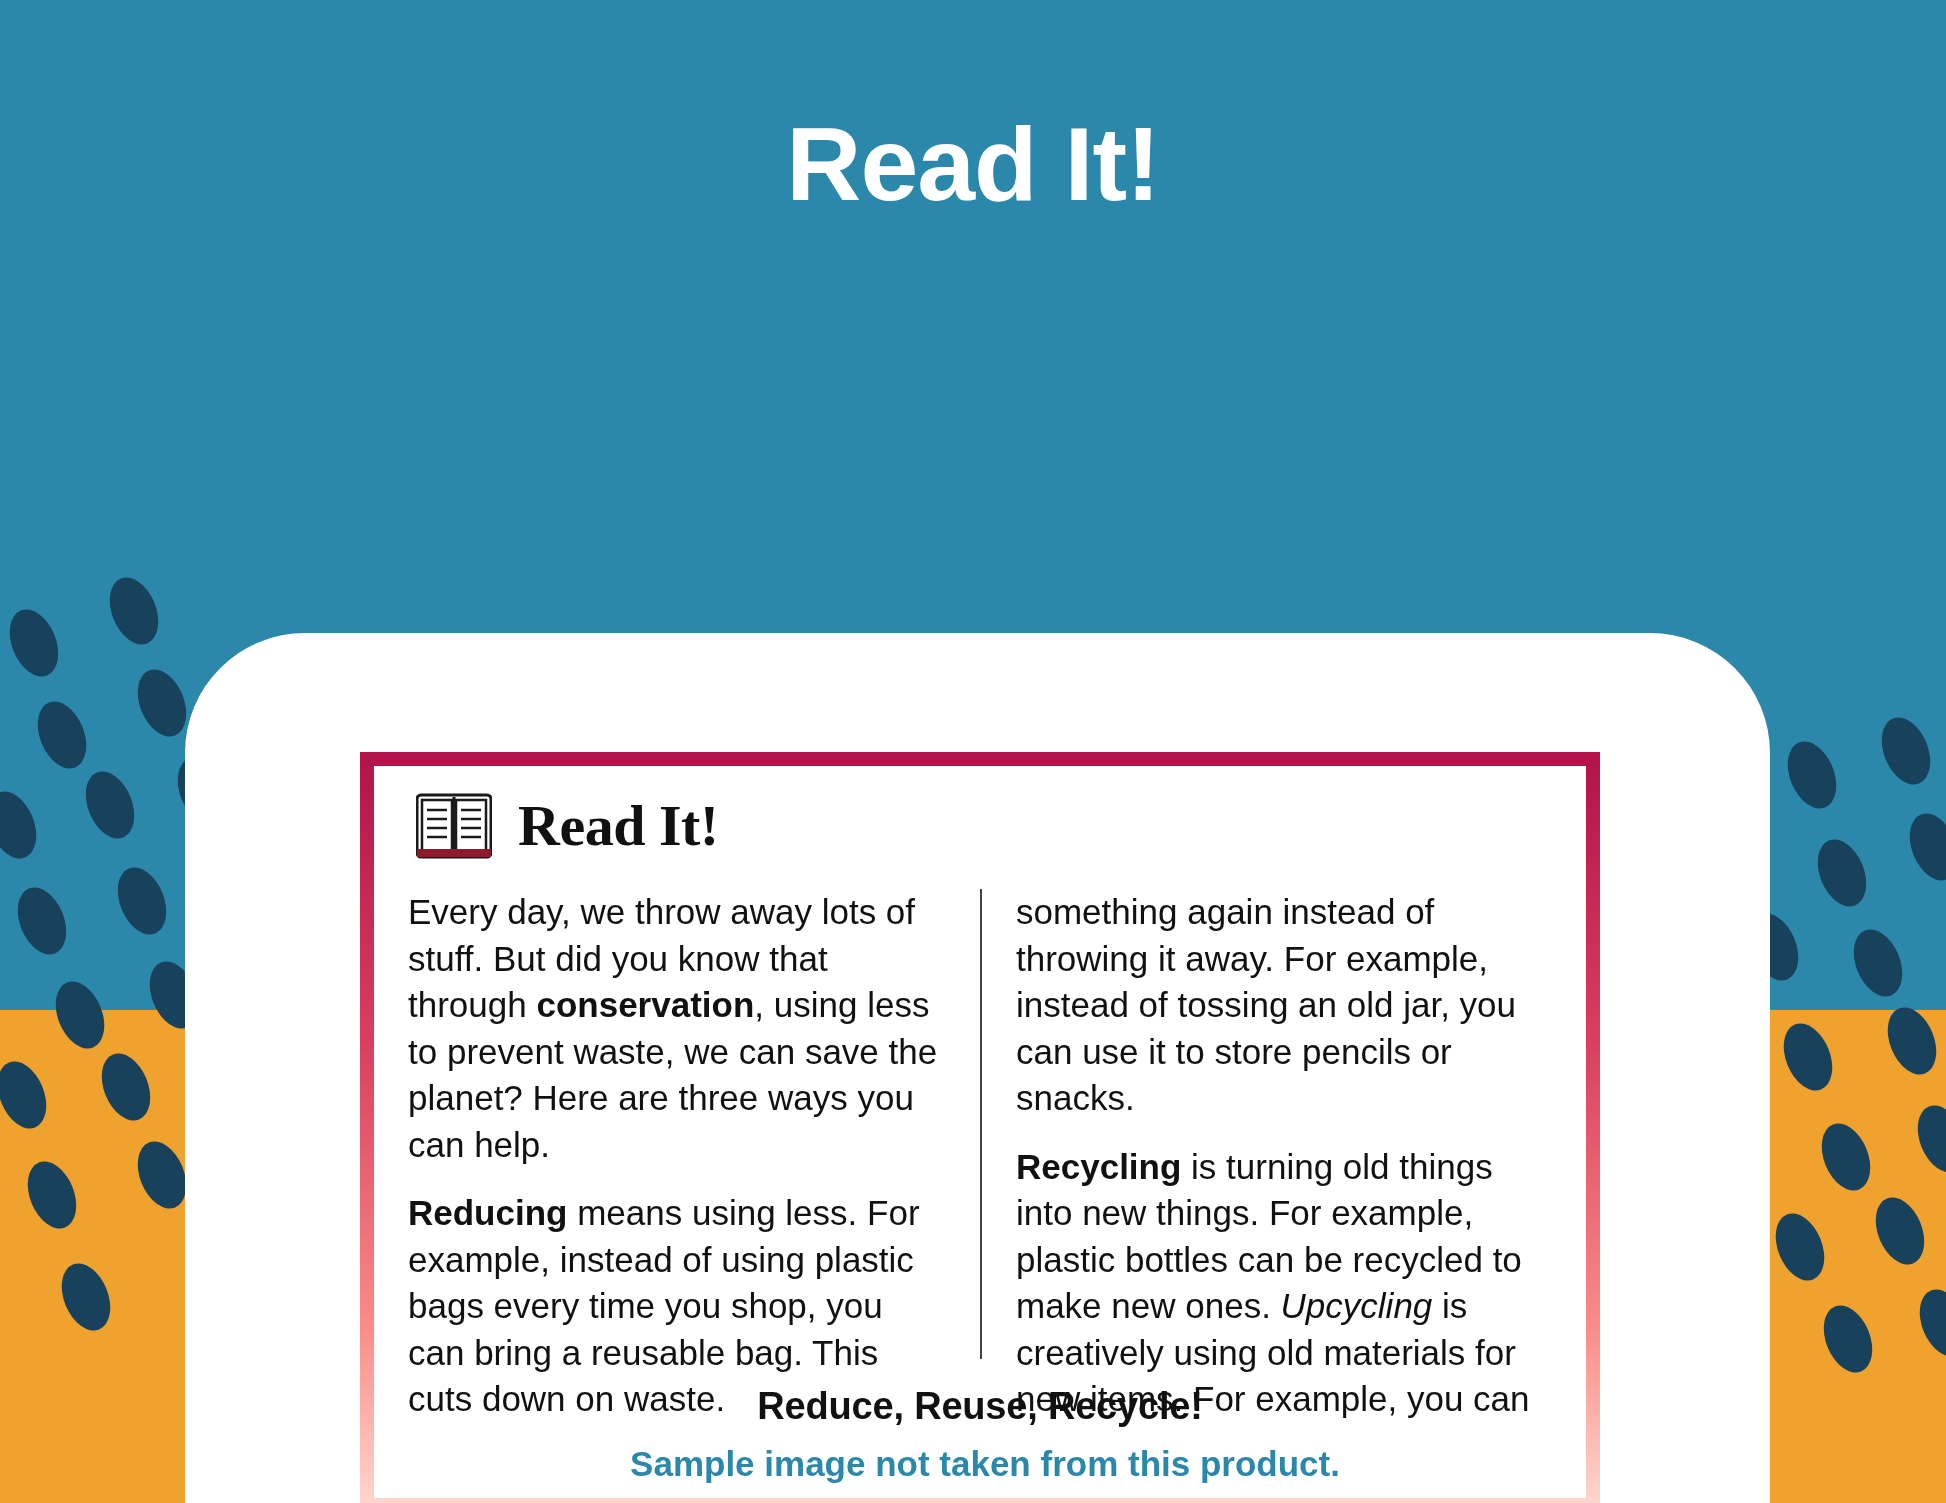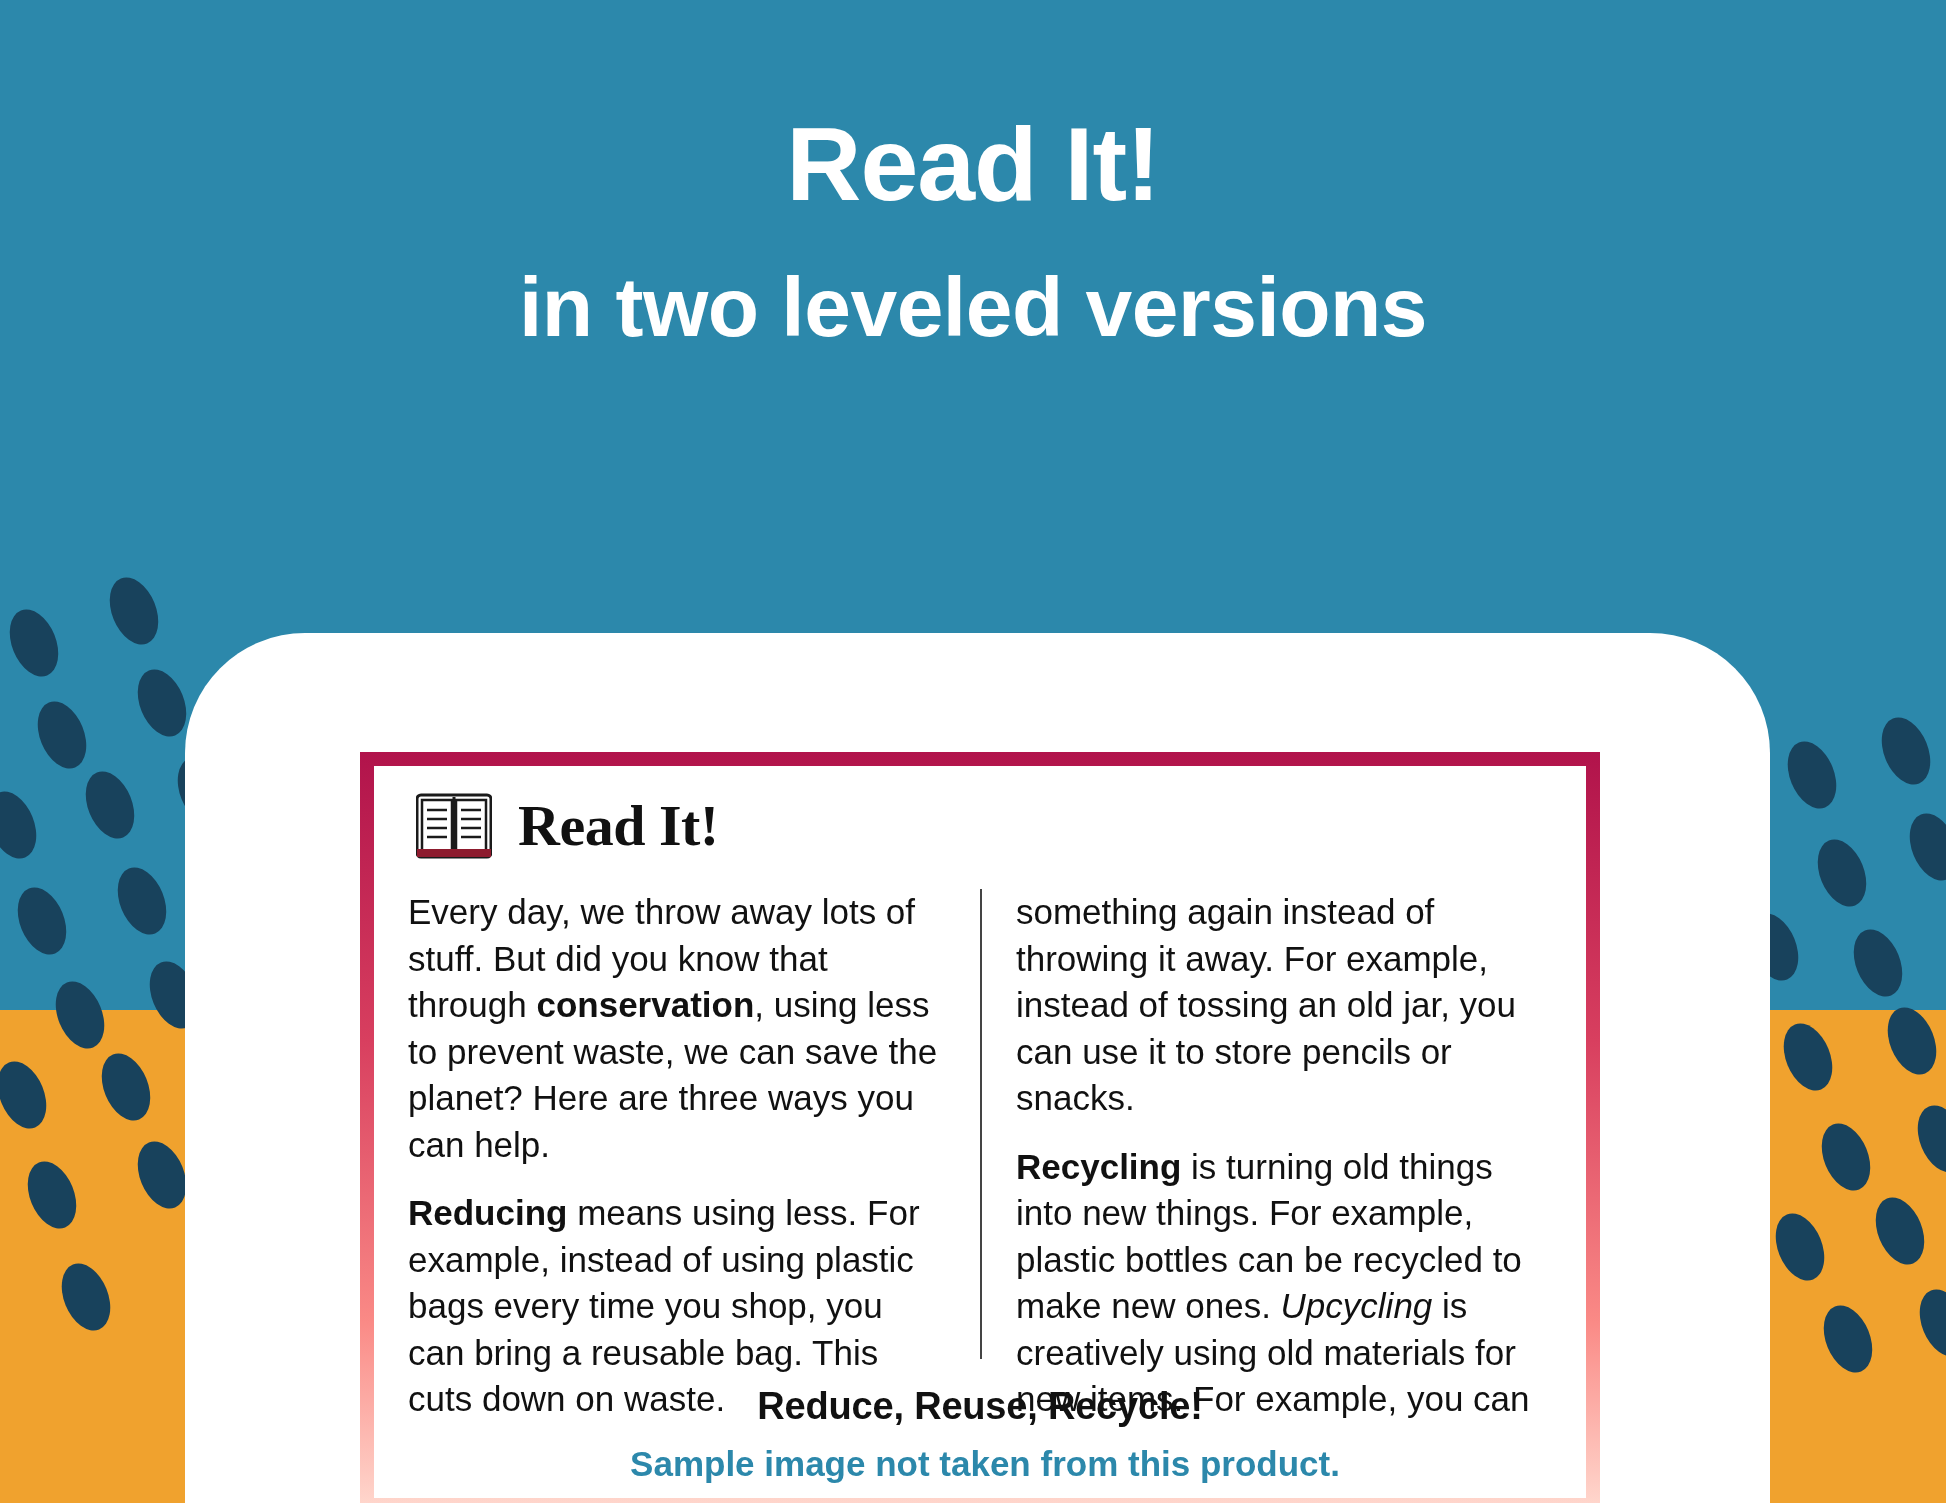--- a/index.html
+++ b/index.html
@@ -198,21 +198,20 @@
     <div class="dash" style="left: 1920px; top: 1104px; transform: rotate(-22deg);"></div>
     <div class="dash" style="left: 1778px; top: 1212px; transform: rotate(-22deg);"></div>
     <div class="dash" style="left: 1878px; top: 1196px; transform: rotate(-22deg);"></div>
     <div class="dash" style="left: 1826px; top: 1304px; transform: rotate(-22deg);"></div>
     <div class="dash" style="left: 1922px; top: 1288px; transform: rotate(-22deg);"></div>
   </div>
 
 <div id="headings">
   <div id="title-main">Read It!</div>
   <div id="subtitle">
-    <div>in two leveled versions</div>
   </div>
 </div>
 
 <div id="device"></div>
 
 <div id="worksheet">
   <div id="worksheet-inner">
 
     <div id="ws-header">
       <svg id="book-icon" viewBox="0 0 76 66">

